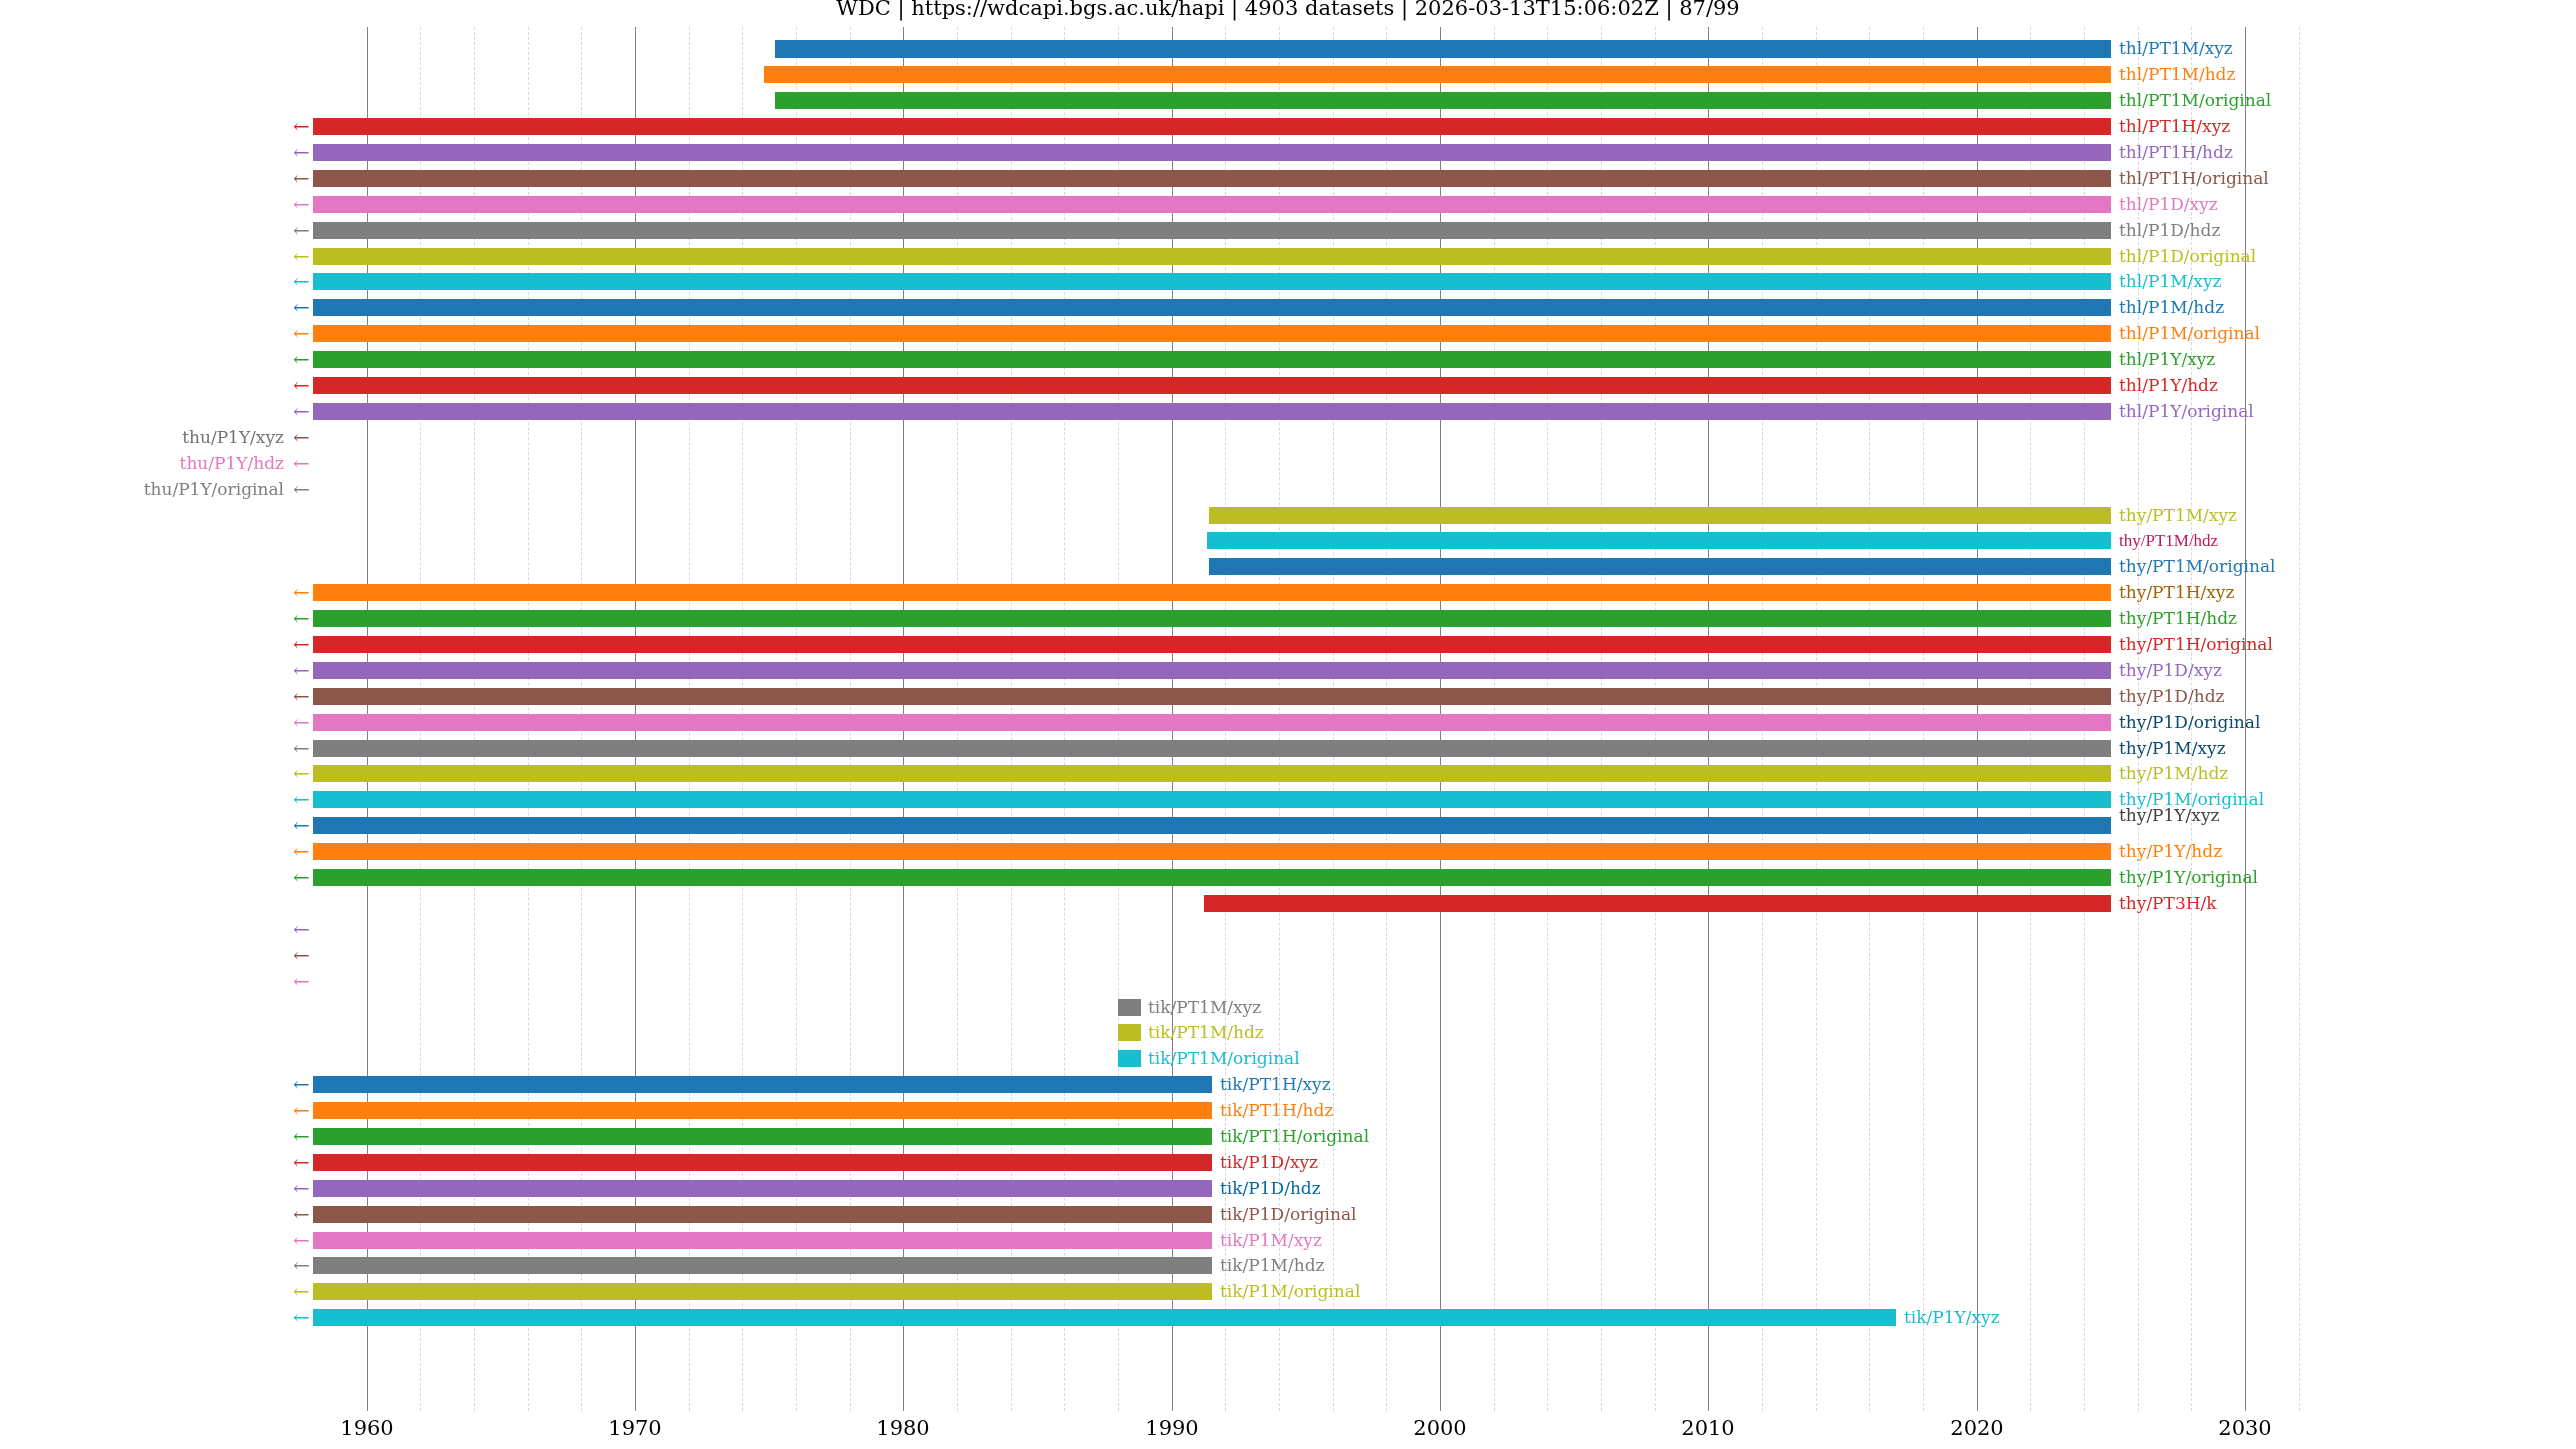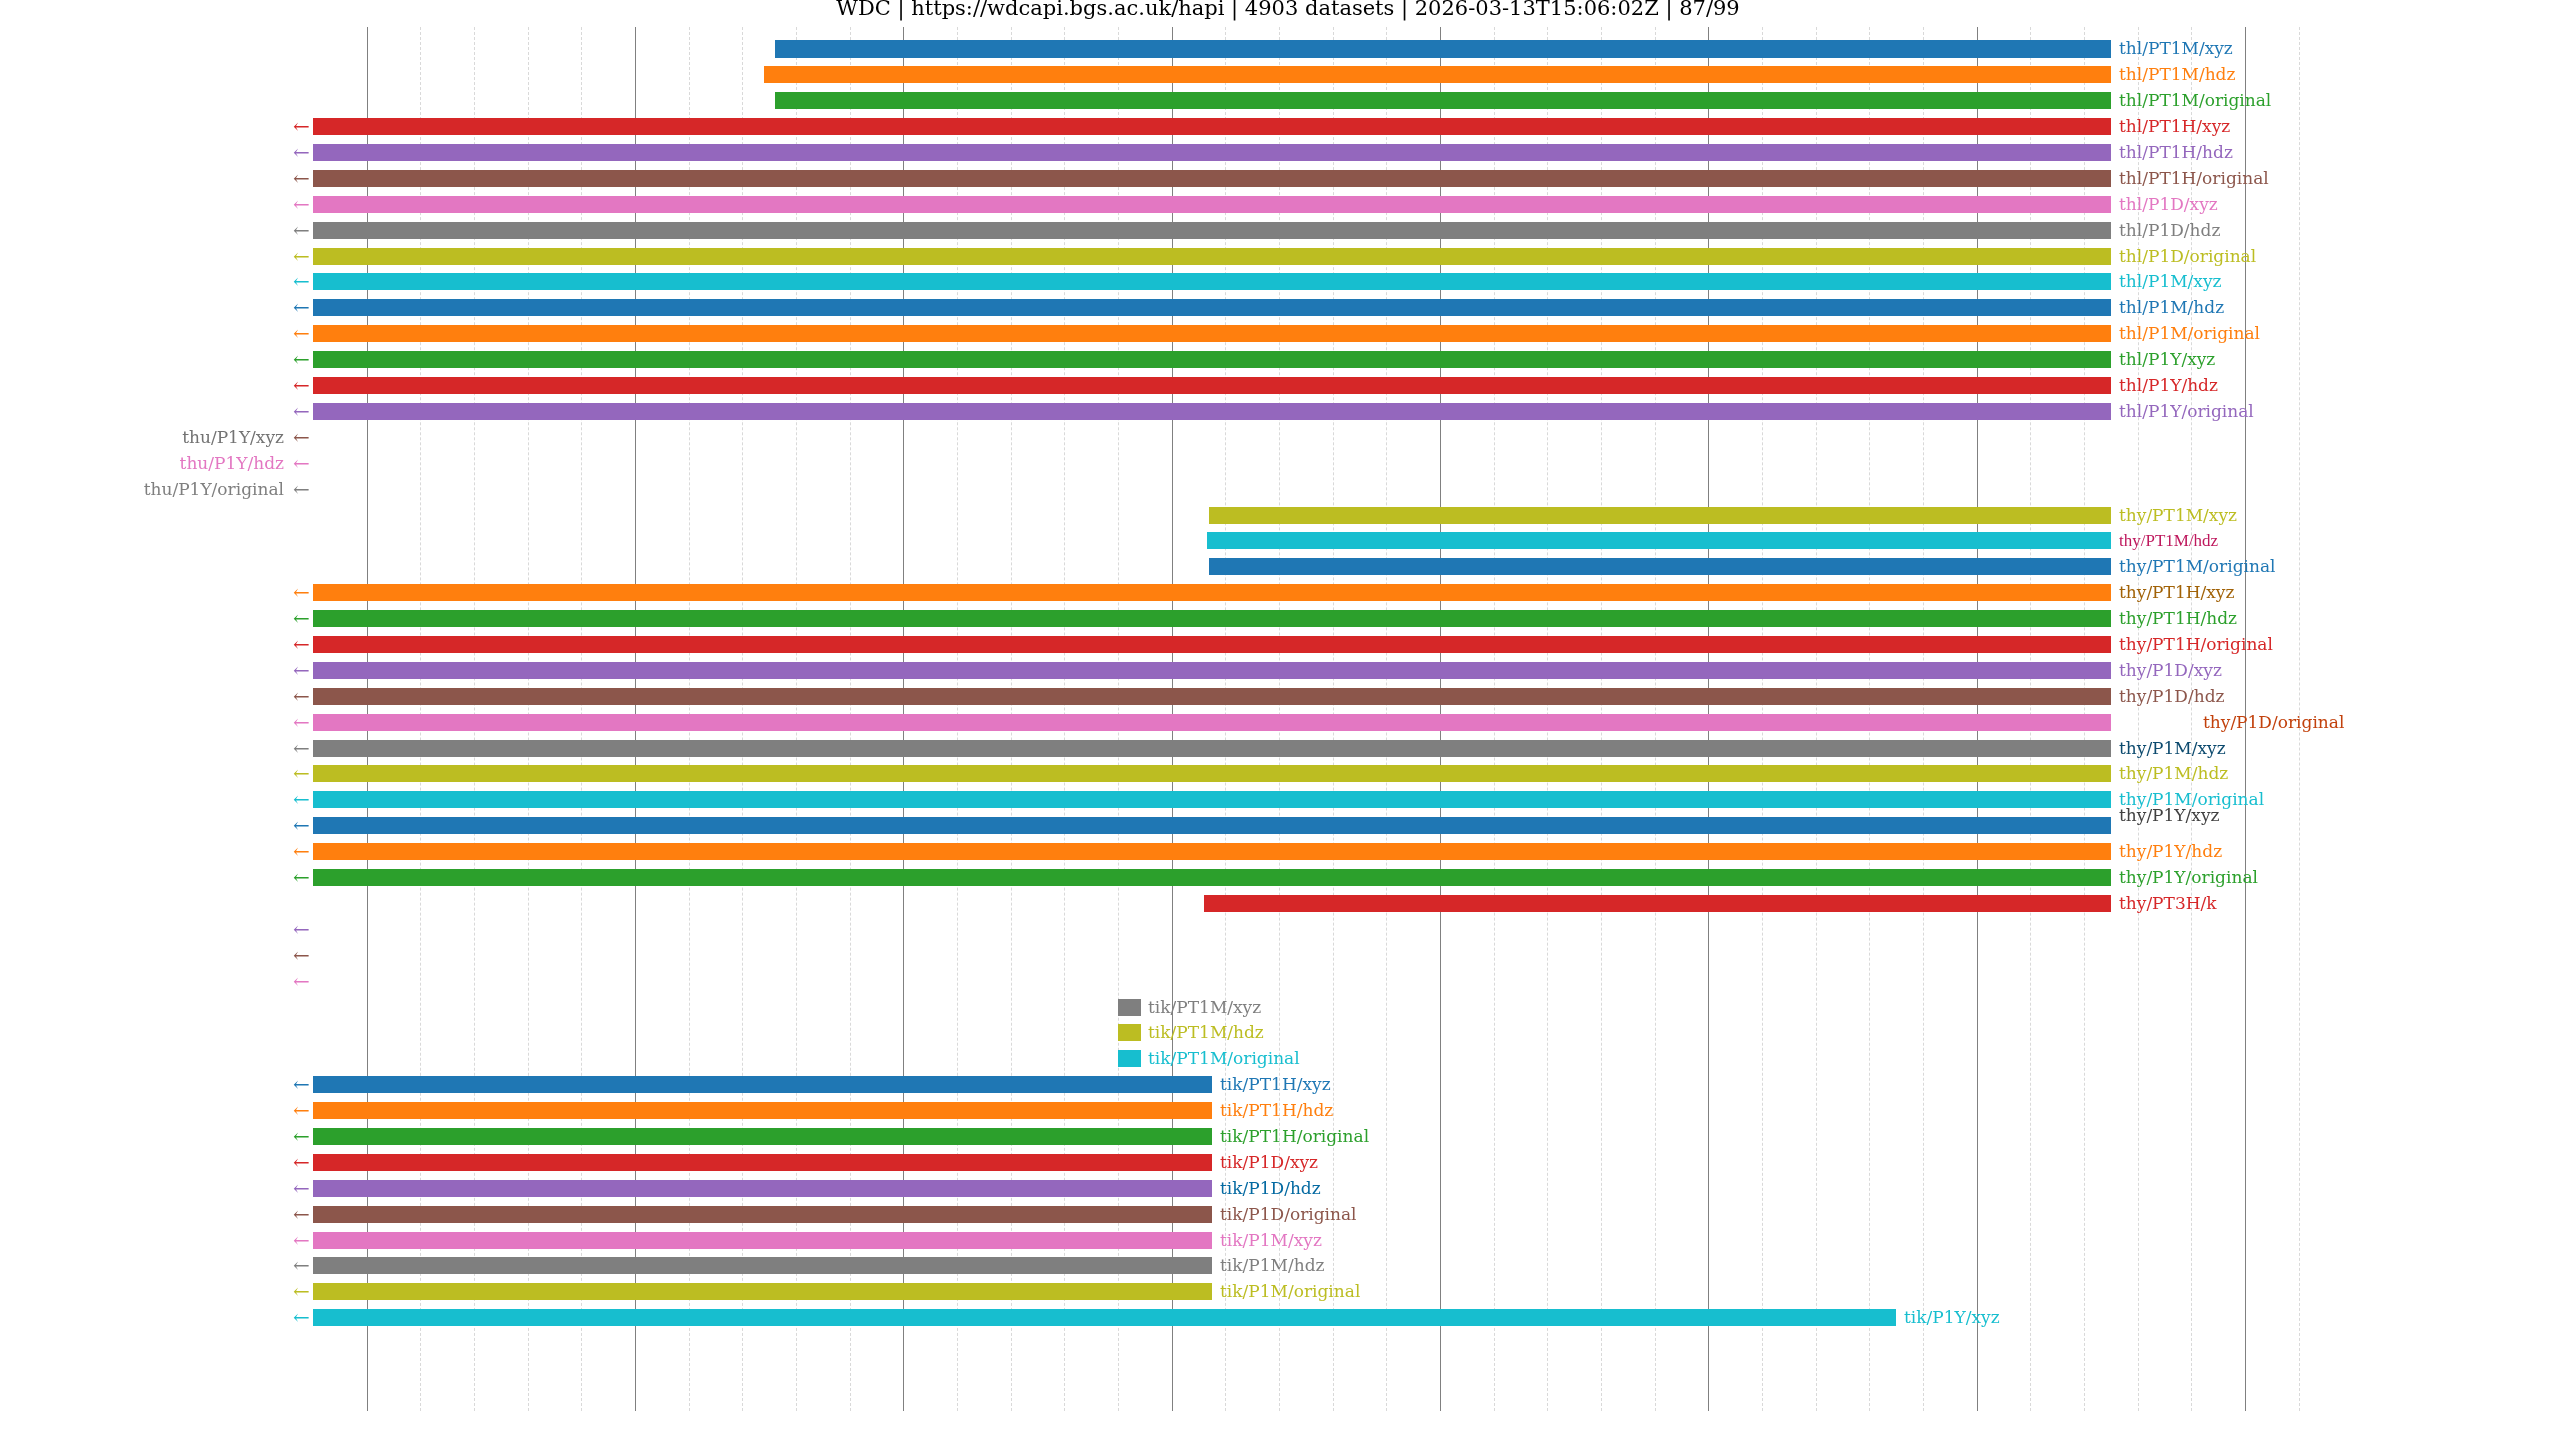--- a/index.html
+++ b/index.html
@@ -202,21 +202,21 @@
       <div class="arrow" style="left: -20px; top: 609px; color: rgb(214, 39, 40);">←</div>
       <div class="lbl right" style="top: 609px; color: rgb(214, 39, 40); left: 1806px;">thy/PT1H/original</div>
       <div class="bar" style="left: 0px; top: 635px; width: 1798px; background: rgb(148, 103, 189);"></div>
       <div class="arrow" style="left: -20px; top: 635px; color: rgb(148, 103, 189);">←</div>
       <div class="lbl right" style="top: 635px; color: rgb(148, 103, 189); left: 1806px;">thy/P1D/xyz</div>
       <div class="bar" style="left: 0px; top: 661px; width: 1798px; background: rgb(140, 86, 75);"></div>
       <div class="arrow" style="left: -20px; top: 661px; color: rgb(140, 86, 75);">←</div>
       <div class="lbl right" style="top: 661px; color: rgb(140, 86, 75); left: 1806px;">thy/P1D/hdz</div>
       <div class="bar" style="left: 0px; top: 687px; width: 1798px; background: rgb(227, 119, 194);"></div>
       <div class="arrow" style="left: -20px; top: 687px; color: rgb(227, 119, 194);">←</div>
-      <div class="lbl right" style="top: 687px; color: #c2410c; left: 1890px;">thy/P1D/original</div>
+      <div class="lbl right" style="top: 687px; color: #0c4a6e; left: 1806px;">thy/P1D/original</div>
       <div class="bar" style="left: 0px; top: 713px; width: 1798px; background: rgb(127, 127, 127);"></div>
       <div class="arrow" style="left: -20px; top: 713px; color: rgb(127, 127, 127);">←</div>
       <div class="lbl right" style="top: 713px; color: #0c4a6e; left: 1806px;">thy/P1M/xyz</div>
       <div class="bar" style="left: 0px; top: 738px; width: 1798px; background: rgb(188, 189, 34);"></div>
       <div class="arrow" style="left: -20px; top: 738px; color: rgb(188, 189, 34);">←</div>
       <div class="lbl right" style="top: 738px; color: rgb(188, 189, 34); left: 1806px;">thy/P1M/hdz</div>
       <div class="bar" style="left: 0px; top: 764px; width: 1798px; background: rgb(23, 190, 207);"></div>
       <div class="arrow" style="left: -20px; top: 764px; color: rgb(23, 190, 207);">←</div>
       <div class="lbl right" style="top: 764px; color: rgb(23, 190, 207); left: 1806px;">thy/P1M/original</div>
       <div class="bar" style="left: 0px; top: 790px; width: 1798px; background: rgb(31, 119, 180);"></div>
@@ -264,15 +264,25 @@
       <div class="arrow" style="left: -20px; top: 1230px; color: rgb(127, 127, 127);">←</div>
       <div class="lbl right" style="top: 1230px; color: rgb(127, 127, 127); left: 907px;">tik/P1M/hdz</div>
       <div class="bar" style="left: 0px; top: 1256px; width: 899px; background: rgb(188, 189, 34);"></div>
       <div class="arrow" style="left: -20px; top: 1256px; color: rgb(188, 189, 34);">←</div>
       <div class="lbl right" style="top: 1256px; color: rgb(188, 189, 34); left: 907px;">tik/P1M/original</div>
       <div class="bar" style="left: 0px; top: 1282px; width: 1583px; background: rgb(23, 190, 207);"></div>
       <div class="arrow" style="left: -20px; top: 1282px; color: rgb(23, 190, 207);">←</div>
       <div class="lbl right" style="top: 1282px; color: rgb(23, 190, 207); left: 1591px;">tik/P1Y/xyz</div>
     </div>
 
+  <div id="xaxis">
+      <div class="xtick" style="left: 54px;">1960</div>
+      <div class="xtick" style="left: 322px;">1970</div>
+      <div class="xtick" style="left: 590px;">1980</div>
+      <div class="xtick" style="left: 859px;">1990</div>
+      <div class="xtick" style="left: 1127px;">2000</div>
+      <div class="xtick" style="left: 1395px;">2010</div>
+      <div class="xtick" style="left: 1664px;">2020</div>
+      <div class="xtick" style="left: 1932px;">2030</div>
+    </div>
 
 </div>
 
 
 </body></html>

